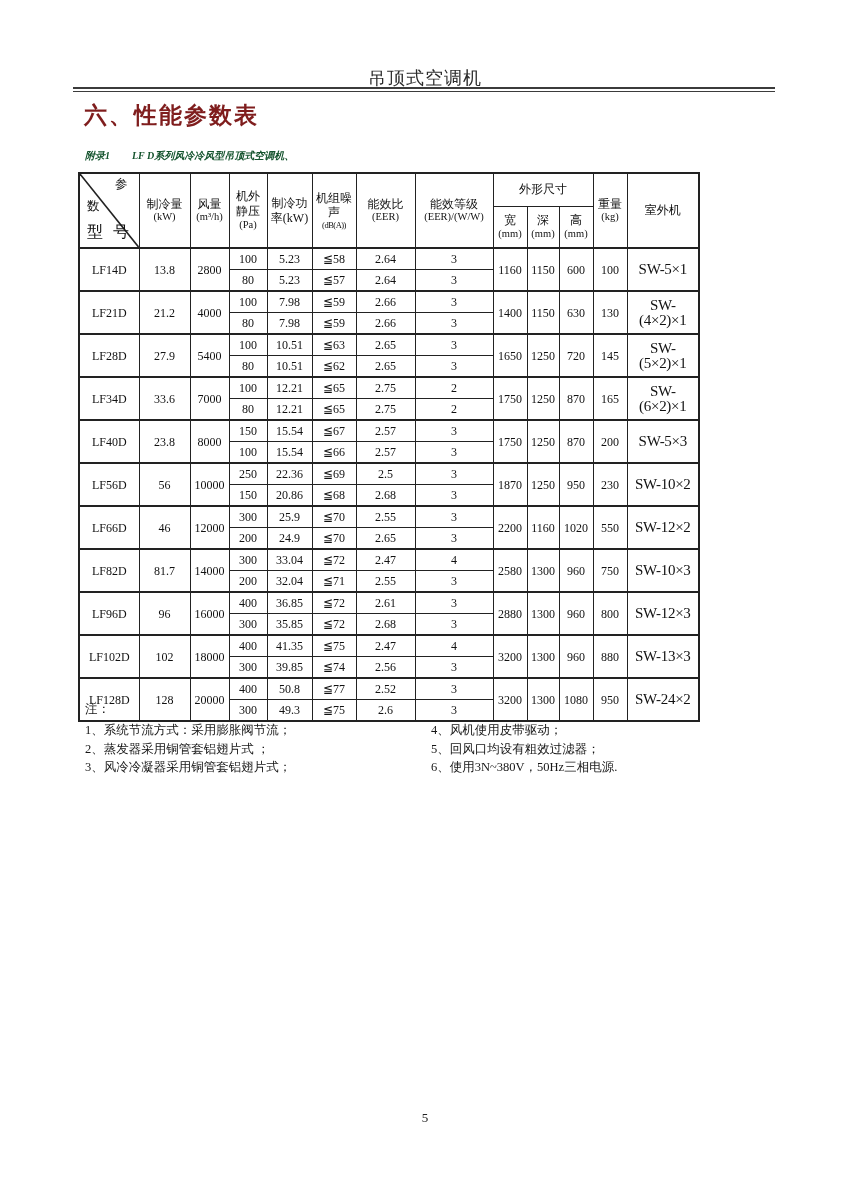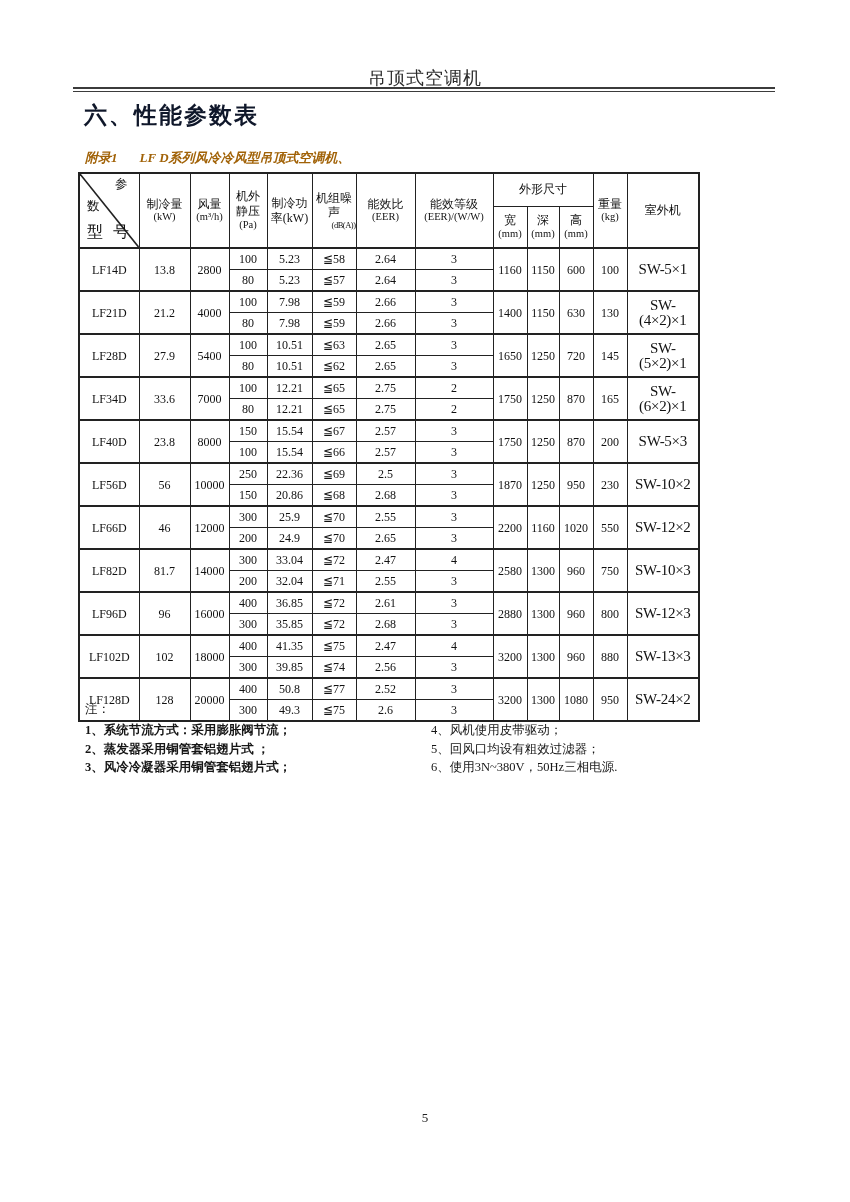--- a/index.html
+++ b/index.html
@@ -6,49 +6,49 @@
   body{width:850px;height:1202px;background:#ffffff;position:relative;overflow:hidden;
        font-family:"Liberation Serif", serif;color:#1a1a1a;}
   .page{position:absolute;inset:0;}
 
   .running-head{position:absolute;top:66px;left:75px;width:700px;text-align:center;
                 font-size:18px;letter-spacing:1px;color:#2b2b2b;}
   .head-rule{position:absolute;top:87px;left:73px;width:702px;height:2px;
              border-top:2.5px solid #3b3b3b;border-bottom:1px solid #3b3b3b;}
 
   .section-title{position:absolute;top:100px;left:84px;font-size:23px;font-weight:bold;
-                 font-family:"Liberation Sans", sans-serif;letter-spacing:2px;color:#0f172a;}
-
-  .appendix{position:absolute;top:149px;left:85px;font-size:13px;font-weight:bold;
-            font-style:italic;color:#a16207;}
+                 font-family:"Liberation Sans", sans-serif;letter-spacing:2px;color:#7f1d1d;}
+
+  .appendix{position:absolute;top:149px;left:85px;font-size:10px;font-weight:bold;
+            font-style:italic;color:#14532d;}
   .appendix .gap{display:inline-block;width:22px;}
 
   .spec-table-wrap{position:absolute;top:172px;left:78px;}
   table.spec{border-collapse:collapse;table-layout:fixed;width:620px;border:2px solid #222;}
   table.spec th,table.spec td{border:1px solid #222;text-align:center;vertical-align:middle;
       padding:0;font-weight:normal;color:#111;overflow:hidden;}
   thead th{font-size:12px;line-height:1.22;}
   thead tr.h1{height:33px;}
   thead tr.h2{height:42px;}
   thead .sub{font-size:10.5px;}
-  thead .sub-xs{font-size:8.5px;letter-spacing:-0.5px;text-align:right;}
+  thead .sub-xs{font-size:8.5px;letter-spacing:-0.5px;}
   tbody td{font-size:12px;height:20px;line-height:1;}
   tbody tr.block-first td{border-top-width:2px;}
   td.outdoor{font-size:15px;letter-spacing:-0.3px;}
 
   th.corner{position:relative;}
   th.corner svg{position:absolute;top:0;left:0;width:100%;height:100%;}
   th.corner .c-p1{position:absolute;top:3px;right:11px;font-size:12.5px;}
   th.corner .c-p2{position:absolute;top:25px;left:7px;font-size:12.5px;}
   th.corner .c-m{position:absolute;bottom:5px;left:7px;font-size:16px;letter-spacing:3px;}
 
   .notes{position:absolute;top:701px;left:85px;width:640px;font-size:12.5px;color:#161616;}
   .notes .note-label{margin-bottom:3px;}
   .note-cols{position:relative;}
-  .note-col-left{position:absolute;left:0;top:0;font-weight:bold;}
+  .note-col-left{position:absolute;left:0;top:0;}
   .note-col-right{position:absolute;left:335px;top:0;margin-left:11px;}
   .note-row{line-height:18.5px;white-space:nowrap;}
 
   .page-number{position:absolute;top:1110px;left:0;width:850px;text-align:center;
                font-size:13px;color:#222;}
 </style>
 </head>
 <body>
 
 <div class="page">

